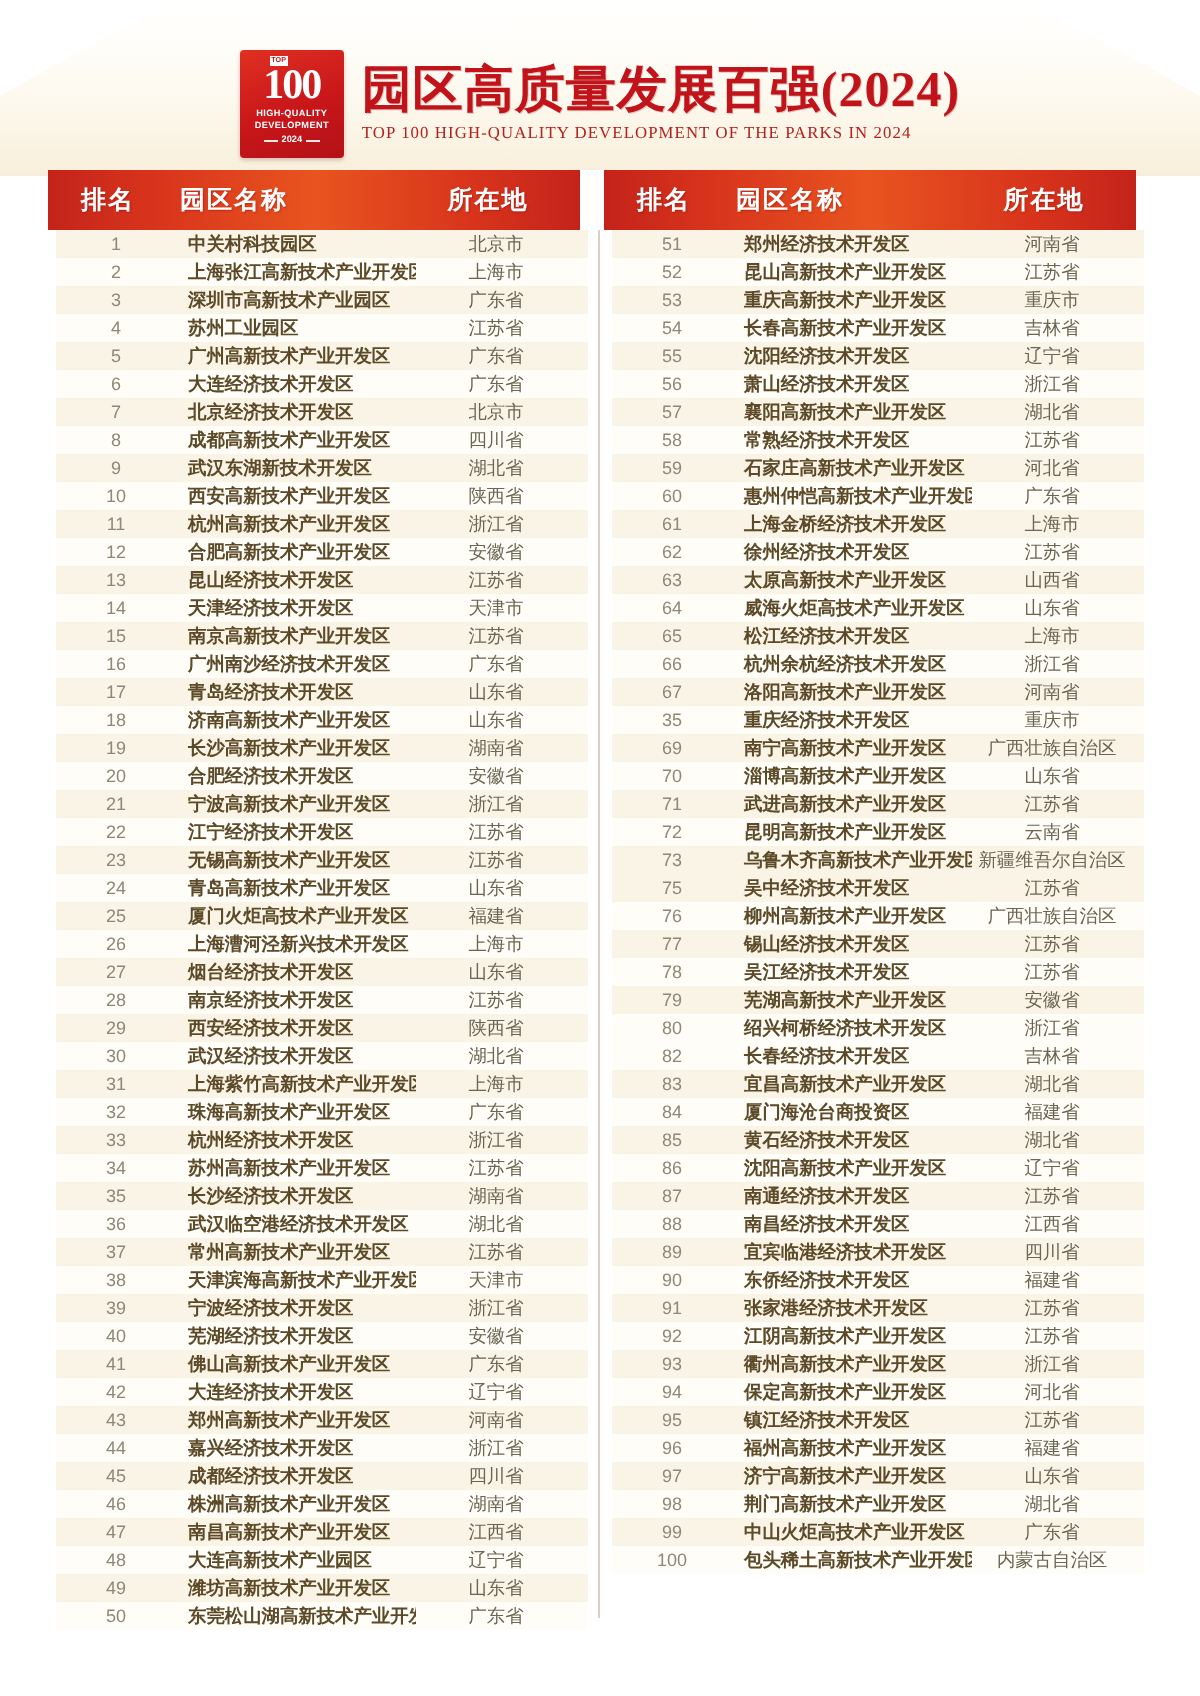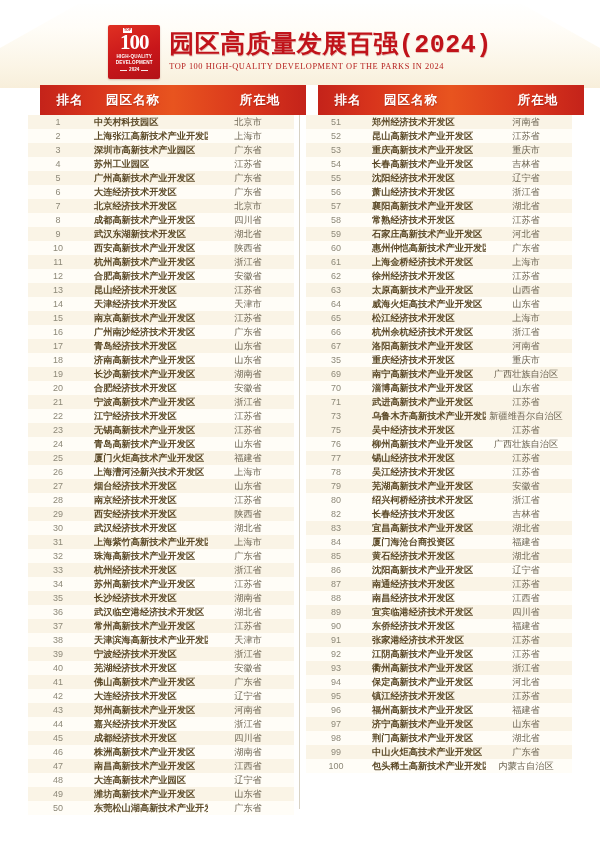--- a/index.html
+++ b/index.html
@@ -43,31 +43,31 @@
              font-family:"Liberation Sans", sans-serif; }
   .logo-l2 { font-size:4.6px; font-weight:bold; letter-spacing:.2px; margin-top:1.5px;
              font-family:"Liberation Sans", sans-serif; }
   .logo-rule { display:flex; align-items:center; gap:2px; margin-top:2.5px; }
   .logo-rule .bar { display:block; width:7px; height:1px; background:#fff; opacity:.9; }
   .logo-year { font-size:4.6px; font-weight:bold; font-family:"Liberation Sans", sans-serif; }
 
   .titles { display:flex; flex-direction:column; align-items:flex-start; }
   .main-title {
     font-size: 25px; font-weight: bold; color:#c0131a; line-height:1.05;
-    font-family:Liberation Mono, monospace; letter-spacing:.5px;
+    font-family:Liberation Serif, serif; letter-spacing:.5px;
     text-shadow: 0.5px 0.5px 0 rgba(160,20,20,.25);
   }
   .sub-title {
     font-size: 8.4px; color:#b5211f; letter-spacing:.55px; margin-top:3px;
     font-family:"Liberation Serif", serif; white-space:nowrap;
   }
 
   
   .thead {
-    position:absolute; left:40px; top:85px; width:544px; height:30px;
+    position:absolute; left:24px; top:85px; width:544px; height:30px;
     display:flex;
   }
   .thead-half {
     position:relative; height:30px; display:flex; align-items:center;
     background: linear-gradient(90deg,#c4231a 0%, #d8341c 20%, #e8541f 50%, #d8341c 80%, #c4231a 100%);
   }
   .thead-half.left  { width: 266px; }
   .thead-gap { width: 12px; height:30px; background:#fff; }
   .thead-half.right { width: 266px; }
   .th {
@@ -502,20 +502,25 @@
         <div class="row even">
           <div class="c-rank">70</div>
           <div class="c-name">淄博高新技术产业开发区</div>
           <div class="c-loc">山东省</div>
         </div>
         <div class="row odd">
           <div class="c-rank">71</div>
           <div class="c-name">武进高新技术产业开发区</div>
           <div class="c-loc">江苏省</div>
         </div>
+        <div class="row even">
+          <div class="c-rank">72</div>
+          <div class="c-name">昆明高新技术产业开发区</div>
+          <div class="c-loc">云南省</div>
+        </div>
         <div class="row odd">
           <div class="c-rank">73</div>
           <div class="c-name">乌鲁木齐高新技术产业开发区</div>
           <div class="c-loc">新疆维吾尔自治区</div>
         </div>
         <div class="row odd">
           <div class="c-rank">75</div>
           <div class="c-name">吴中经济技术开发区</div>
           <div class="c-loc">江苏省</div>
         </div>

